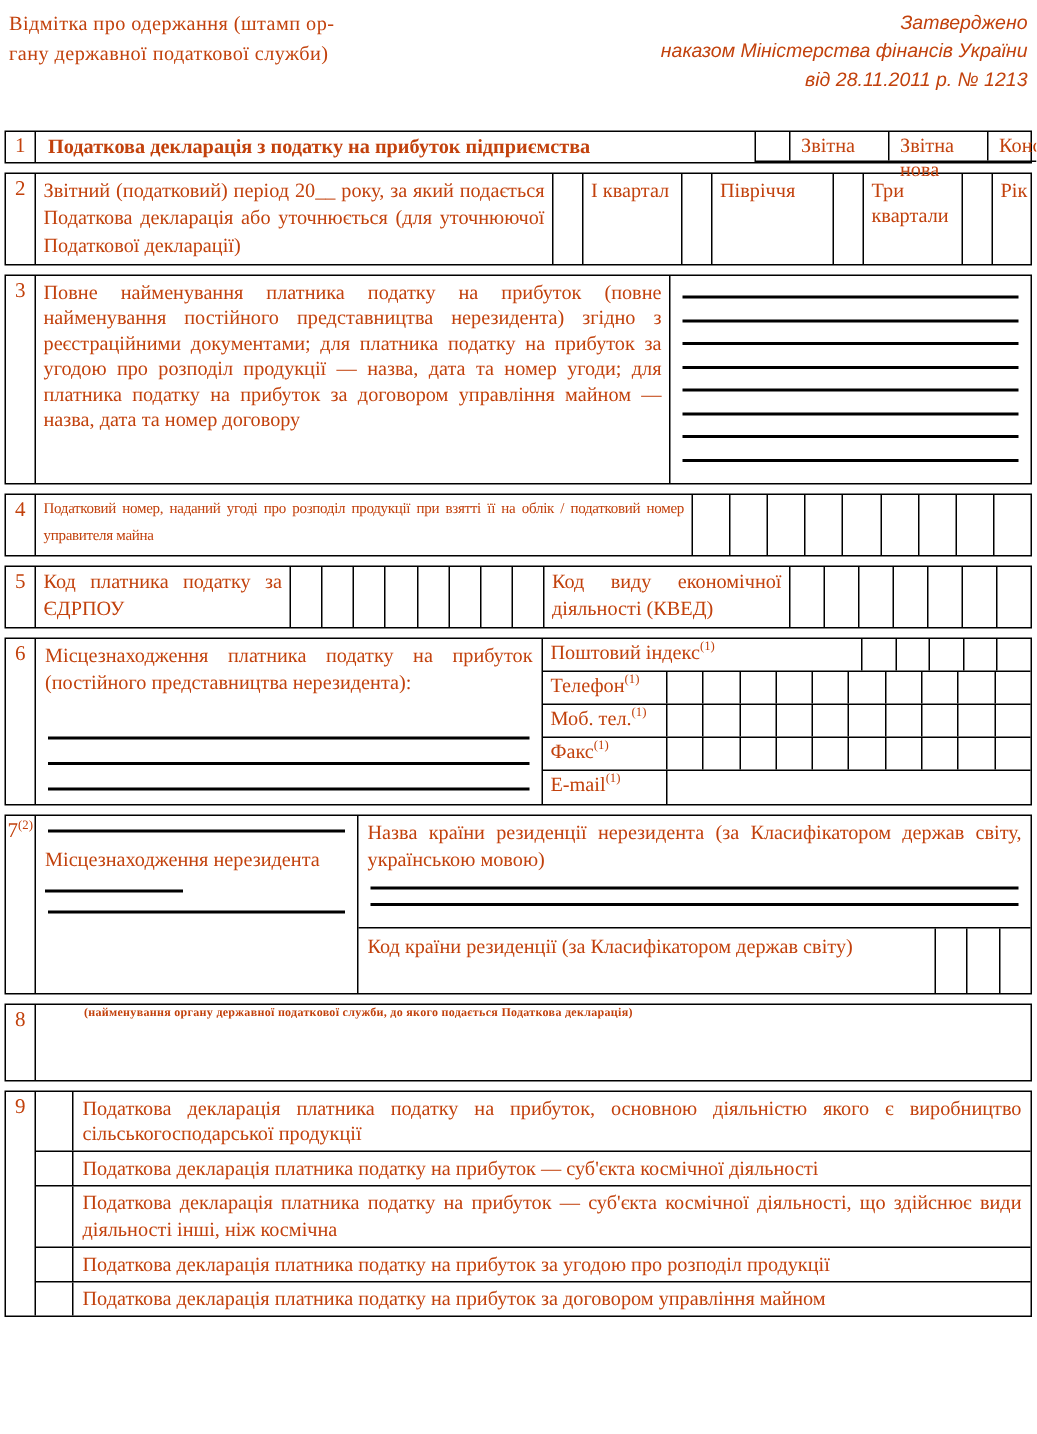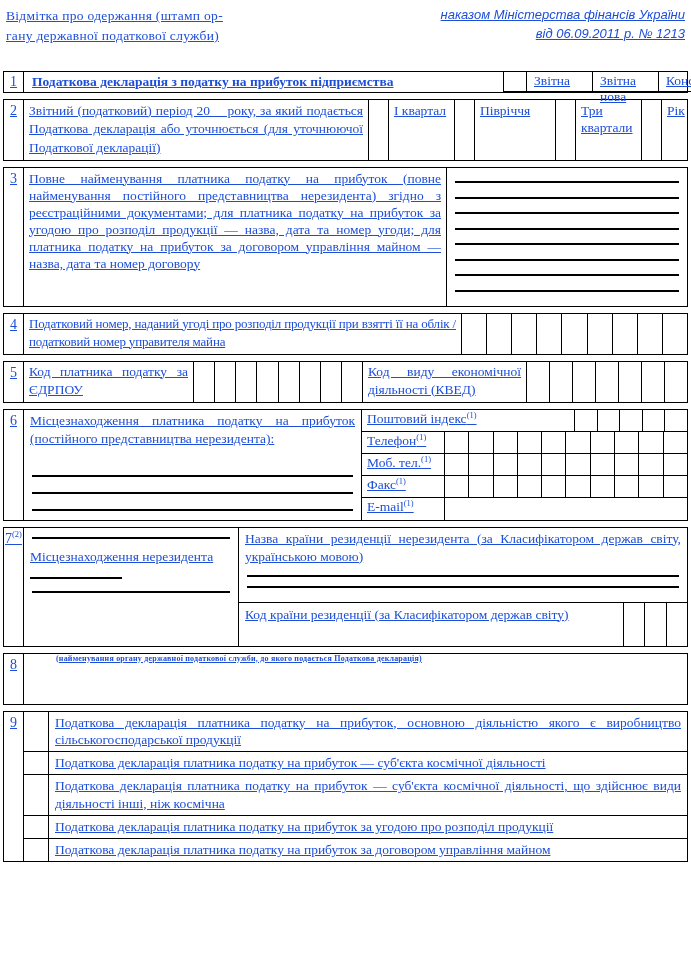--- a/index.html
+++ b/index.html
@@ -1,20 +1,20 @@
 <!DOCTYPE html>
 <html><head>
 <meta charset="utf-8">
 <style>
   * { box-sizing: border-box; margin: 0; padding: 0; }
   html,body { background:#fff; }
   .page {
-    width: 691px; height: 956px; background:#fff; color:#1d4ed8;
+    width: 691px; height: 956px; background:#fff; color:#c2410c;
     font-family: "Liberation Serif", serif; font-size: 13.5px;
-    position: relative; overflow: hidden; text-decoration: underline;
+    position: relative; overflow: hidden;
   }
   
   .header { display:flex; justify-content:space-between; padding:6px 6px 0 6px; margin-bottom:24px; }
   .stamp { width:300px; line-height:1.5; letter-spacing:0.3px; }
   .approval { text-align:right; font-family:"Liberation Sans", sans-serif; font-style:italic; font-size:13px; line-height:1.45; }
   
   .tbl { margin:0 3px 6px 3px; width:685px; border:1.5px solid #000; display:flex; }
   .num {
     width:20px; border-right:1px solid #000; flex:none;
     display:flex; justify-content:center; padding-top:3px; font-size:14px;
@@ -36,21 +36,21 @@
   .cb2 { width:20px; flex:none; border-left:1px solid #000; }
   .p-label { border-left:1px solid #000; padding:2px 3px 0 5px; line-height:1.3; }
   .p-label.grow { flex:1; }
   
   .tbl.r3 { height:140px; }
   .r3-text { width:423px; flex:none; border-right:1px solid #000; padding:2px 5px; line-height:17px; text-align:justify; }
   .r3-lines { flex:1; display:flex; flex-direction:column; justify-content:space-evenly; padding:0 8px; }
   .fill-line { border-bottom:2.5px solid #000; height:2px; }
   
   .tbl.r4 { height:42px; }
-  .r4-text { flex:1; border-right:0; padding:1px 5px; line-height:18px; text-align:justify; font-size:13px; letter-spacing:-0.2px; }
+  .r4-text { flex:1; border-right:0; padding:1px 5px; line-height:18px; text-align:justify; font-size:10px; letter-spacing:-0.2px; }
   .boxes { display:flex; flex:none; }
   .boxes .box { border-left:1px solid #000; }
   .tbl.r5 { height:42px; }
   .r5-lab1 { width:170px; flex:none; border-right:1px solid #000; padding:1px 5px; line-height:18px; text-align:justify; }
   .r5-lab2 { width:165px; flex:none; border-left:1px solid #000; border-right:1px solid #000; padding:1px 5px; line-height:18px; text-align:justify; }
   #r4-boxes { width:226px; } #r4-boxes .box { flex:1; } #r4-boxes .box:first-child { border-left:1px solid #000; }
   #r5-edrpou { width:168px; } #r5-edrpou .box { flex:1; } #r5-edrpou .box:first-child { border-left:none; }
   #r5-kved { flex:1; } #r5-kved .box { flex:1; } #r5-kved .box:first-child { border-left:none; }
   
   .tbl.r6 { height:112px; }
@@ -94,22 +94,23 @@
 <body>
 
 <div class="page">
 
   <div class="header">
     <div class="stamp">
       <div>Відмітка про одержання (штамп ор-</div>
       <div>гану державної податкової служби)</div>
     </div>
     <div class="approval">
+      <div>Затверджено</div>
       <div>наказом Міністерства фінансів України</div>
-      <div>від 06.09.2011 р. № 1213</div>
+      <div>від 28.11.2011 р. № 1213</div>
     </div>
   </div>
 
   <div class="tbl">
     <div class="num center">1</div>
     <div class="r1-title">Податкова декларація з податку на прибуток підприємства</div>
     <div class="r1-opts" id="r1-opts">
         <div class="opt-row">
           <div class="cb"></div>
           <div class="opt-label">Звітна</div>

